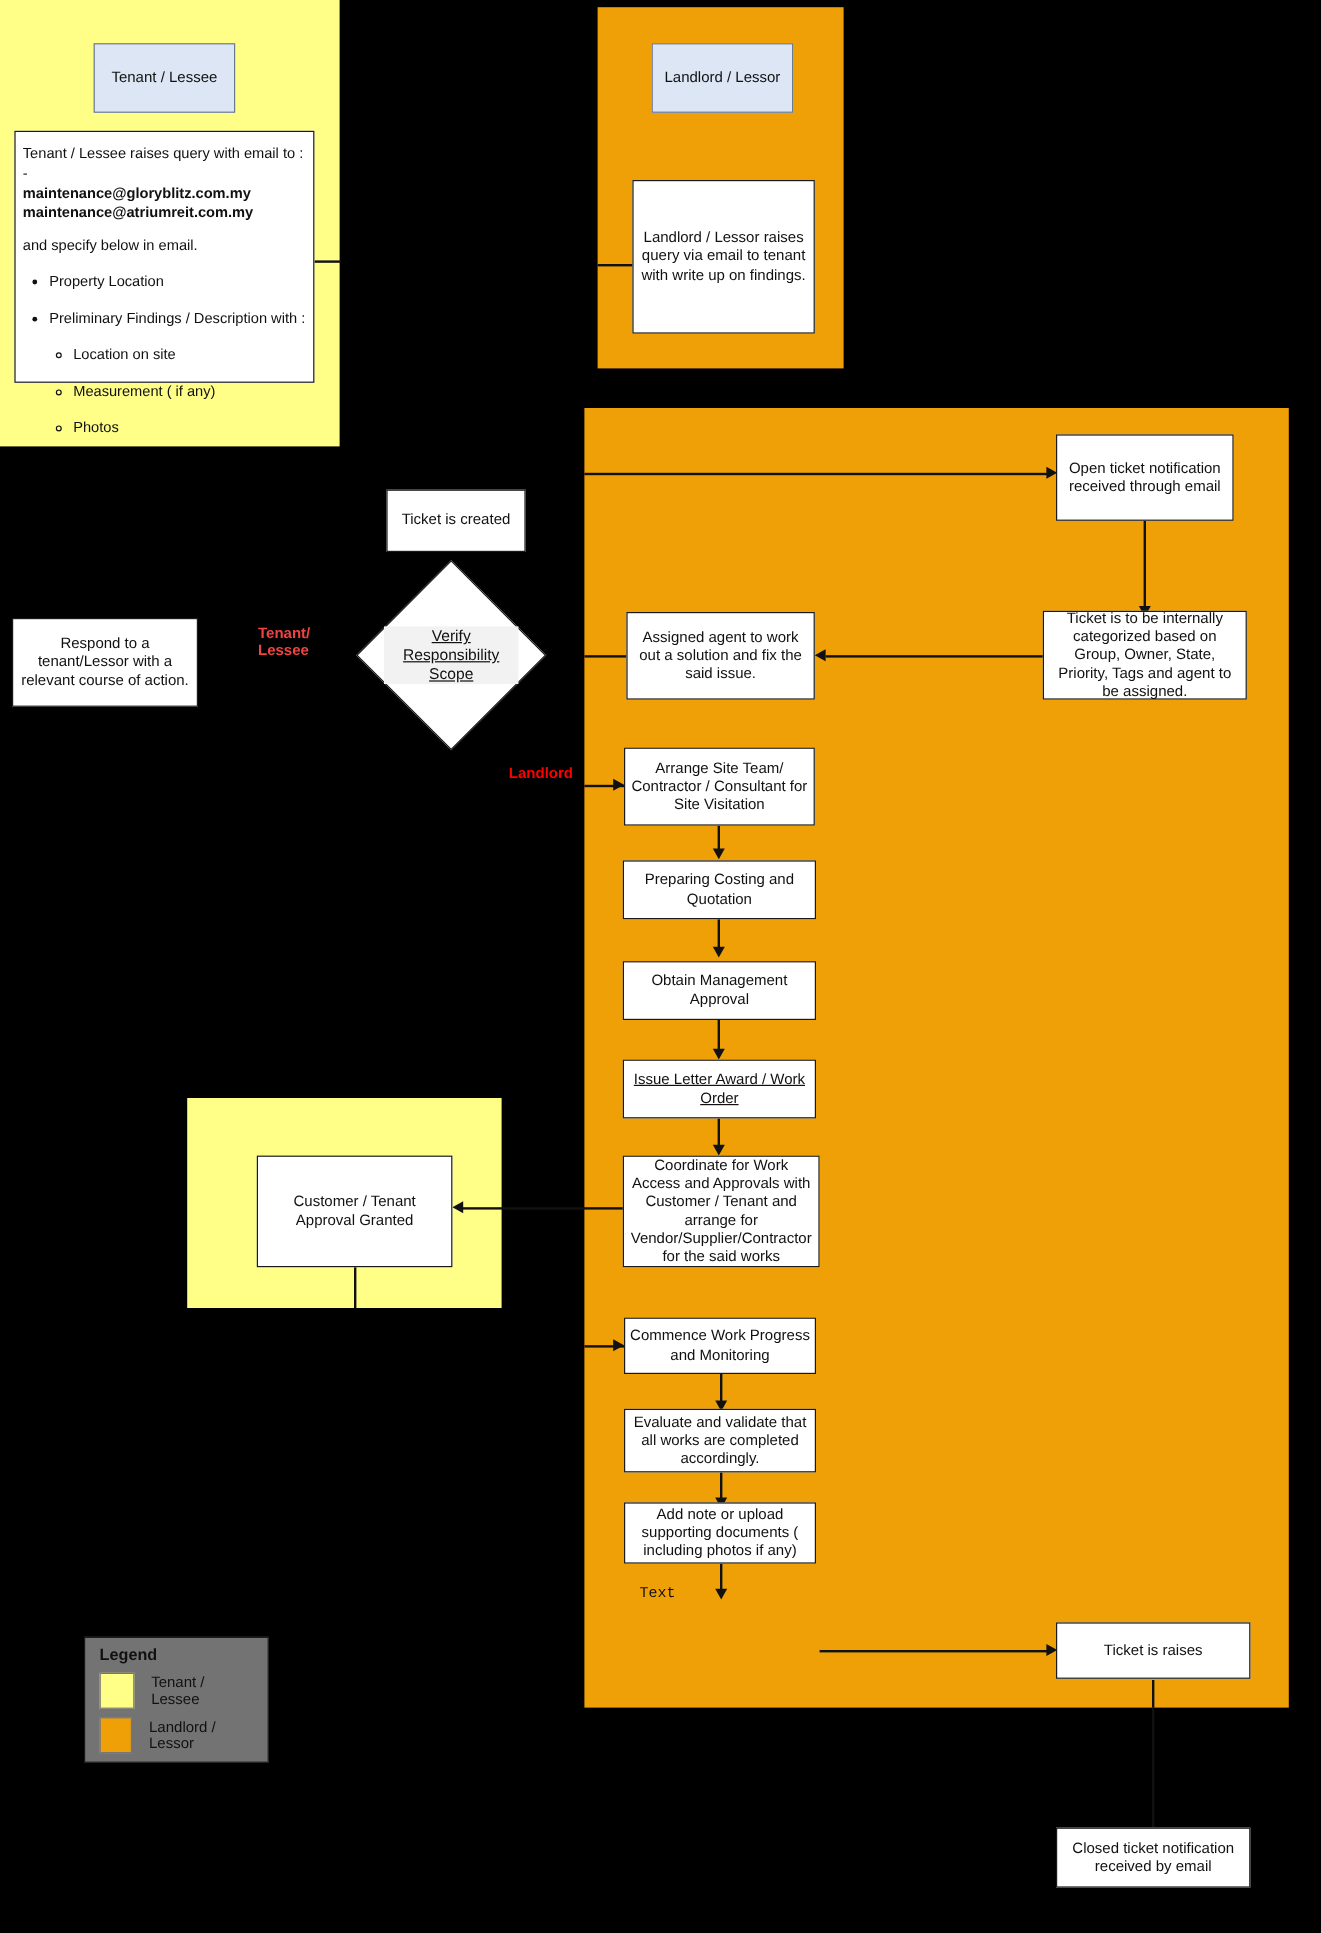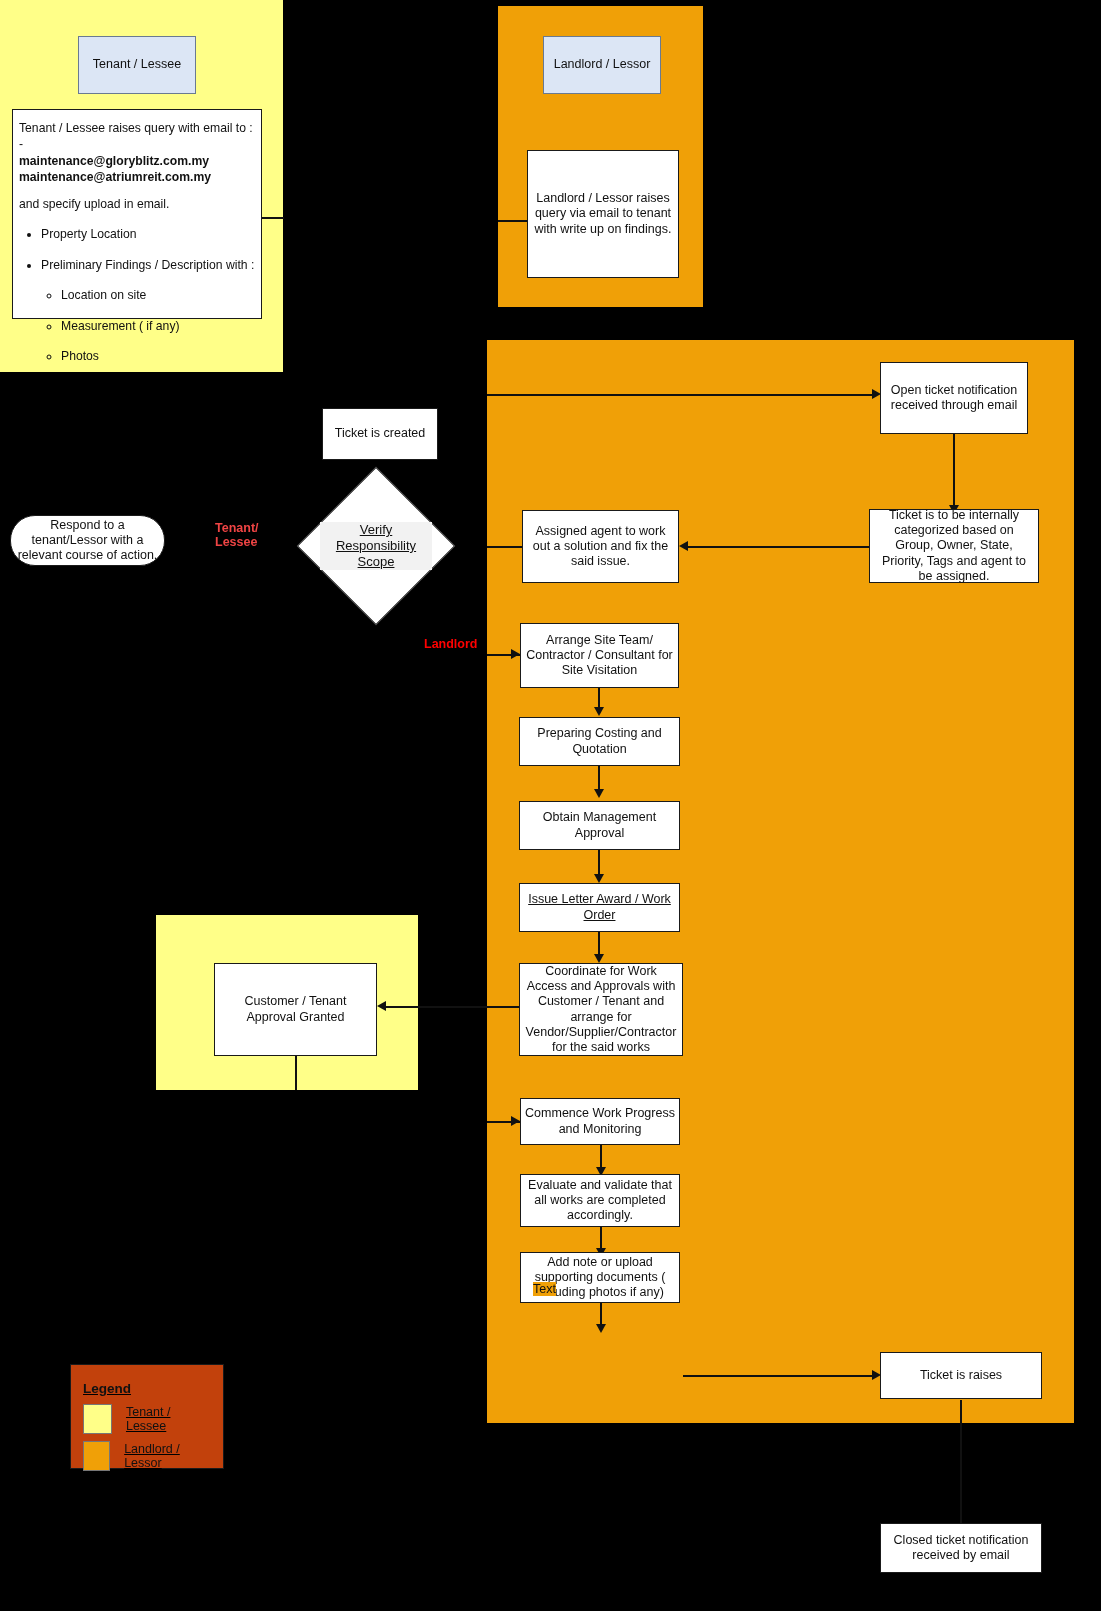--- a/index.html
+++ b/index.html
@@ -44,21 +44,21 @@
   .arw-d{border-left:5px solid transparent;border-right:5px solid transparent;border-top:9px solid #111;}
 
   
   .rich{font-size:12.2px;line-height:1.35;color:#111;}
   .rich b{font-weight:bold;}
   .rich ul{margin:6px 0 0 0;padding-left:22px;list-style-type:disc;}
   .rich ul ul{list-style-type:circle;margin:0;padding-left:20px;}
   .rich li{margin:14px 0;}
 
   
-  .legend{position:absolute;background:#c2410c;border:1.5px solid #1a1a1a;box-sizing:border-box;padding:16px 12px;text-decoration:underline;}
+  .legend{position:absolute;background:#737373;border:1.5px solid #1a1a1a;box-sizing:border-box;padding:6px 12px;}
   .legend h4{margin:0 0 8px 0;font-size:13.5px;font-weight:bold;color:#111;}
   .legend .row{display:flex;align-items:center;margin:7px 0;}
   .legend .sw{width:30px;height:30px;border:1.5px solid #777;box-sizing:border-box;margin-right:14px;}
   .legend .lbl{font-size:12.5px;color:#111;}
 </style>
 </head>
 <body>
 
 <div id="root">
 
@@ -124,40 +124,40 @@
   <div class="ln lnv" style="left:960px;top:1423px;height:100px;"></div>
 
   <div class="node blue" style="left:78px;top:36px;width:118px;height:58px;">Tenant / Lessee</div>
 
   <div class="node left" style="left:12px;top:109px;width:250px;height:210px;">
     <div class="rich">
       <div>Tenant / Lessee raises query with email to : -</div>
       <div><b>maintenance@gloryblitz.com.my</b></div>
       <div><b>maintenance@atriumreit.com.my</b></div>
       <div style="height:10px;"></div>
-      <div>and specify upload in email.</div>
+      <div>and specify below in email.</div>
       <ul>
         <li>Property Location</li>
         <li>Preliminary Findings / Description with :</li>
         <ul>
           <li>Location on site</li>
           <li>Measurement ( if any)</li>
           <li>Photos</li>
         </ul>
       </ul>
     </div>
   </div>
 
   <div class="node blue" style="left:543px;top:36px;width:118px;height:58px;">Landlord / Lessor</div>
 
   <div class="node" style="left:527px;top:150px;width:152px;height:128px;">Landlord / Lessor raises query via email to tenant with write up on findings.</div>
 
   <div class="node" style="left:322px;top:369px;width:116px;height:52px;margin-top:39px;">Ticket is created</div>
 
-  <div class="node" style="left:10px;top:515px;width:155px;height:51px;border-radius:25px;">Respond to a tenant/Lessor with a relevant course of action.</div>
+  <div class="node" style="left:10px;top:515px;width:155px;height:74px;">Respond to a tenant/Lessor with a relevant course of action.</div>
 
   <div class="edgelbl blue" style="left:215px;top:521px;width:70px;"><span>Tenant/ Lessee</span></div>
 
   <div class="diamond" style="left:320px;top:490px;width:112px;height:112px;">
     <div class="shape"></div>
     <div class="txt">
         <span>Verify Responsibility Scope</span>
       </div>
   </div>
 
@@ -180,21 +180,21 @@
   <div class="node" style="left:519px;top:963px;width:164px;height:93px;">Coordinate for Work Access and Approvals with Customer / Tenant and arrange for Vendor/Supplier/Contractor for the said works</div>
 
   <div class="node" style="left:214px;top:963px;width:163px;height:93px;">Customer / Tenant Approval Granted</div>
 
   <div class="node" style="left:520px;top:1098px;width:160px;height:47px;">Commence Work Progress and Monitoring</div>
 
   <div class="node" style="left:520px;top:1174px;width:160px;height:53px;">Evaluate and validate that all works are completed accordingly.</div>
 
   <div class="node" style="left:520px;top:1252px;width:160px;height:51px;">Add note or upload supporting documents ( including photos if any)</div>
 
-  <div class="edgelbl plain" style="left:533px;top:1282px;"><span>Text</span></div>
+  <div class="edgelbl plain" style="left:533px;top:1321px;font-family:Liberation Mono, monospace;"><span>Text</span></div>
 
 
   <div class="node" style="left:880px;top:1352px;width:162px;height:47px;">Ticket is raises</div>
 
   <div class="node" style="left:880px;top:1523px;width:162px;height:50px;">Closed ticket notification received by email</div>
 
   <div class="legend" style="left:70px;top:1364px;width:154px;height:105px;">
     <h4>Legend</h4>
     <div class="row">
       <div class="sw" style="background:#FFFF88;"></div>

